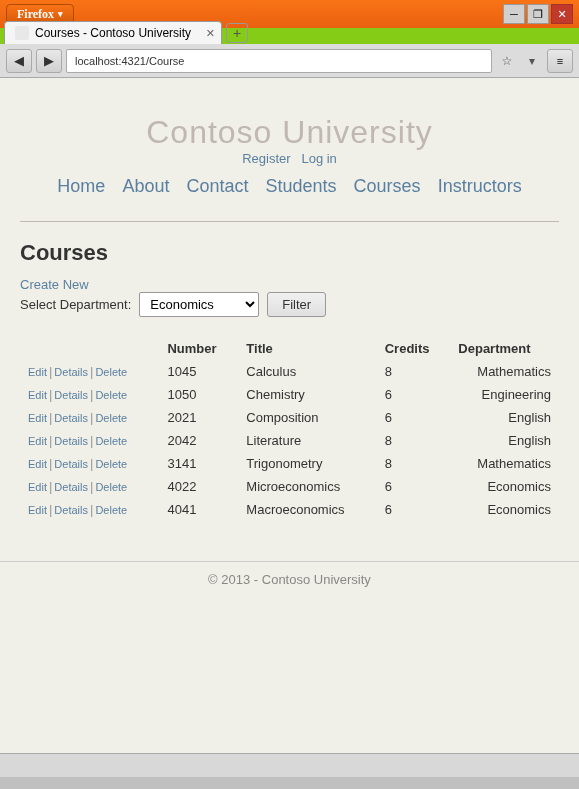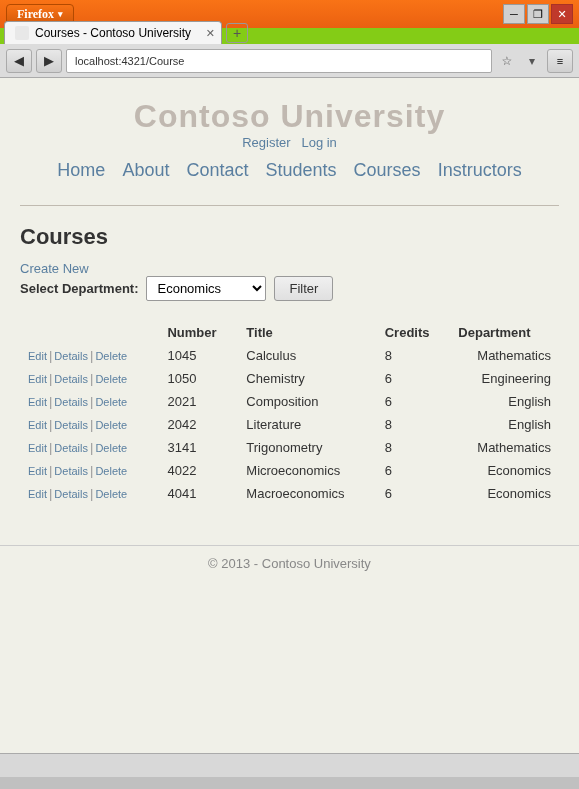--- a/index.html
+++ b/index.html
@@ -217,22 +217,23 @@
     }
 
     .site-header {
       text-align: center;
       padding: 20px 0 10px;
     }
 
     .site-title {
       font-size: 32px;
       color: #c0b8b0;
-      font-weight: bold;
+      font-weight: normal;
       letter-spacing: 1px;
+      margin-top: 16px;
     }
 
     .site-nav-top {
       text-align: center;
       font-size: 13px;
       color: #666;
       margin-bottom: 4px;
     }
 
     .site-nav-top a {
@@ -280,21 +281,20 @@
     .filter-row {
       display: flex;
       align-items: center;
       gap: 8px;
       margin-bottom: 20px;
     }
 
     .filter-label {
       font-size: 13px;
       color: #333;
-      font-weight: bold;
     }
 
     .dept-select {
       border: 1px solid #999;
       background: white;
       padding: 3px 6px;
       font-size: 13px;
       border-radius: 2px;
       min-width: 120px;
     }

